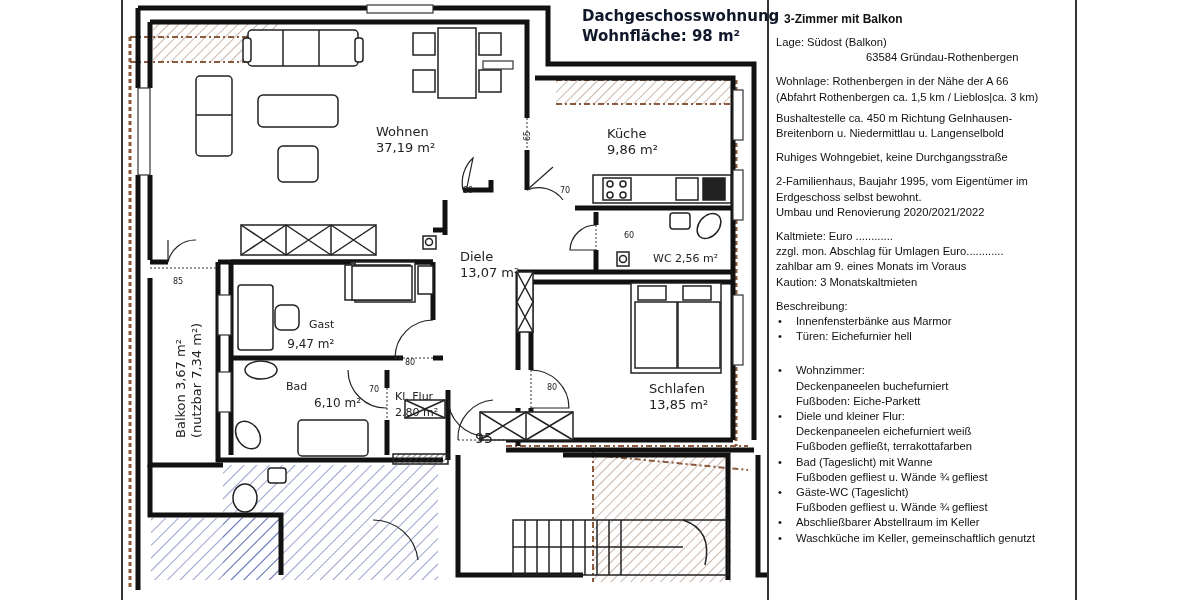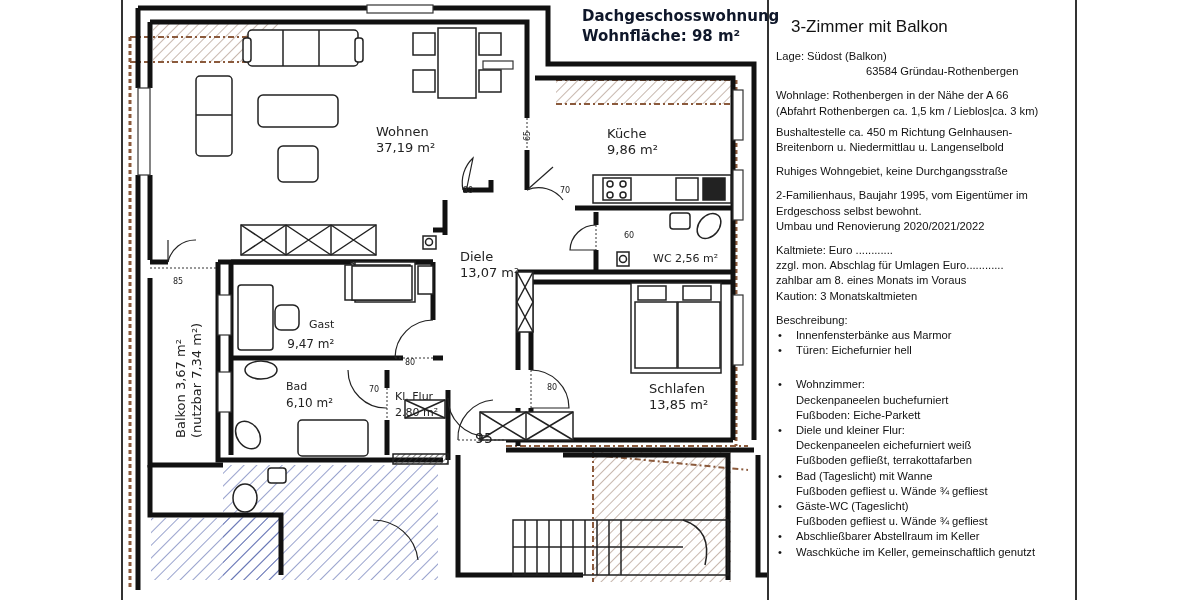--- a/index.html
+++ b/index.html
@@ -7,21 +7,21 @@
   .frame{position:absolute;left:121px;top:0;width:956px;height:600px;border-left:2px solid #333;border-right:2px solid #333;box-sizing:border-box;}
   .divider{position:absolute;left:767px;top:0;width:2px;height:600px;background:#333;}
   .plan{position:absolute;left:123px;top:0;width:644px;height:600px;}
   .plan svg{position:absolute;left:0;top:0;}
   .lbl{position:absolute;font-size:13px;color:#222;line-height:16px;white-space:nowrap;}
   .lbl.small{font-size:11px;}
   .title{position:absolute;left:582px;top:6px;font-weight:bold;font-size:15px;line-height:20px;color:#0f172a;}
   .side{position:absolute;left:776px;top:4px;width:296px;font-size:11.2px;line-height:15.2px;color:#111;font-family:"Liberation Sans","DejaVu Sans",sans-serif;}
   .side p{margin:0;}
   .side .gap{height:9px;}
-  .side h1{font-size:17px;font-weight:normal;margin:15px;line-height:15px;}
+  .side h1{font-size:12px;font-weight:bold;margin:8px;line-height:15px;}
   .side ul{margin:0;padding:0;list-style:none;}
   .side li{position:relative;padding-left:20px;}
   .side li:before{content:"\2022";position:absolute;left:2px;top:0;}
   .indent{padding-left:90px;}
   .vert{position:absolute;transform:rotate(-90deg);transform-origin:left top;font-size:13px;line-height:16px;color:#222;white-space:nowrap;}
 </style>
 </head>
 <body>
 
 <div class="frame"></div>
@@ -269,21 +269,21 @@
     <div>Diele</div>
     <div>13,07 m²</div>
   </div>
   <div class="lbl small" style="left:530px;top:251px;">WC 2,56 m²</div>
   <div class="lbl small" style="left:186px;top:317px;text-align:right;">
     <div>Gast</div>
     <div style="font-size:12px;margin-top:3px;margin-left:-24px;">9,47 m²</div>
   </div>
   <div class="lbl small" style="left:163px;top:379px;">
     <div>Bad</div>
-    <div style="font-size:12px;">6,10 m²</div>
+    <div style="font-size:12px;margin-left:28px;">6,10 m²</div>
   </div>
   <div class="lbl small" style="left:272px;top:389px;">
     <div>Kl. Flur</div>
     <div>2.80 m²</div>
   </div>
   <div class="lbl" style="left:526px;top:381px;">
     <div>Schlafen</div>
     <div>13,85 m²</div>
   </div>
   <div class="vert" style="left:50px;top:438px;">
@@ -309,21 +309,21 @@
   <p>Breitenborn u. Niedermittlau u. Langenselbold</p>
   <div class="gap"></div>
   <p>Ruhiges Wohngebiet, keine Durchgangsstraße</p>
   <div class="gap"></div>
   <p>2-Familienhaus, Baujahr 1995, vom Eigentümer im</p>
   <p>Erdgeschoss selbst bewohnt.</p>
   <p>Umbau und Renovierung 2020/2021/2022</p>
   <div class="gap"></div>
   <p>Kaltmiete:  Euro ............</p>
   <p>zzgl. mon. Abschlag für Umlagen Euro............</p>
-  <p>zahlbar am 8. eines Monats im Voraus</p>
+  <p>zahlbar am 9. eines Monats im Voraus</p>
   <p>Kaution: 3 Monatskaltmieten</p>
   <div class="gap"></div>
   <p>Beschreibung:</p>
   <ul>
     <li>
         <div>Innenfensterbänke aus Marmor</div>
       </li>
     <li>
         <div>Türen: Eichefurnier hell</div>
       </li>

